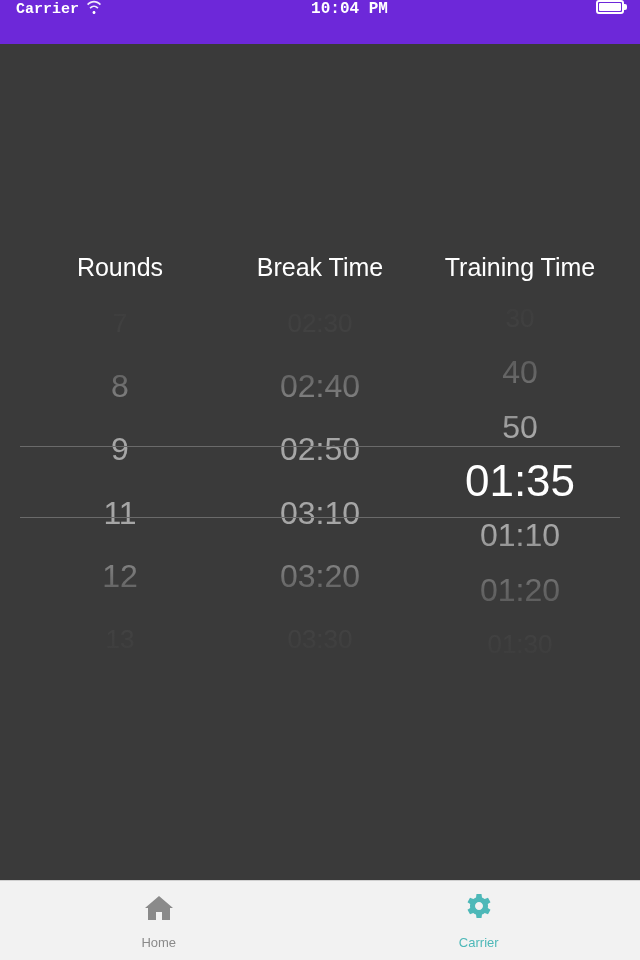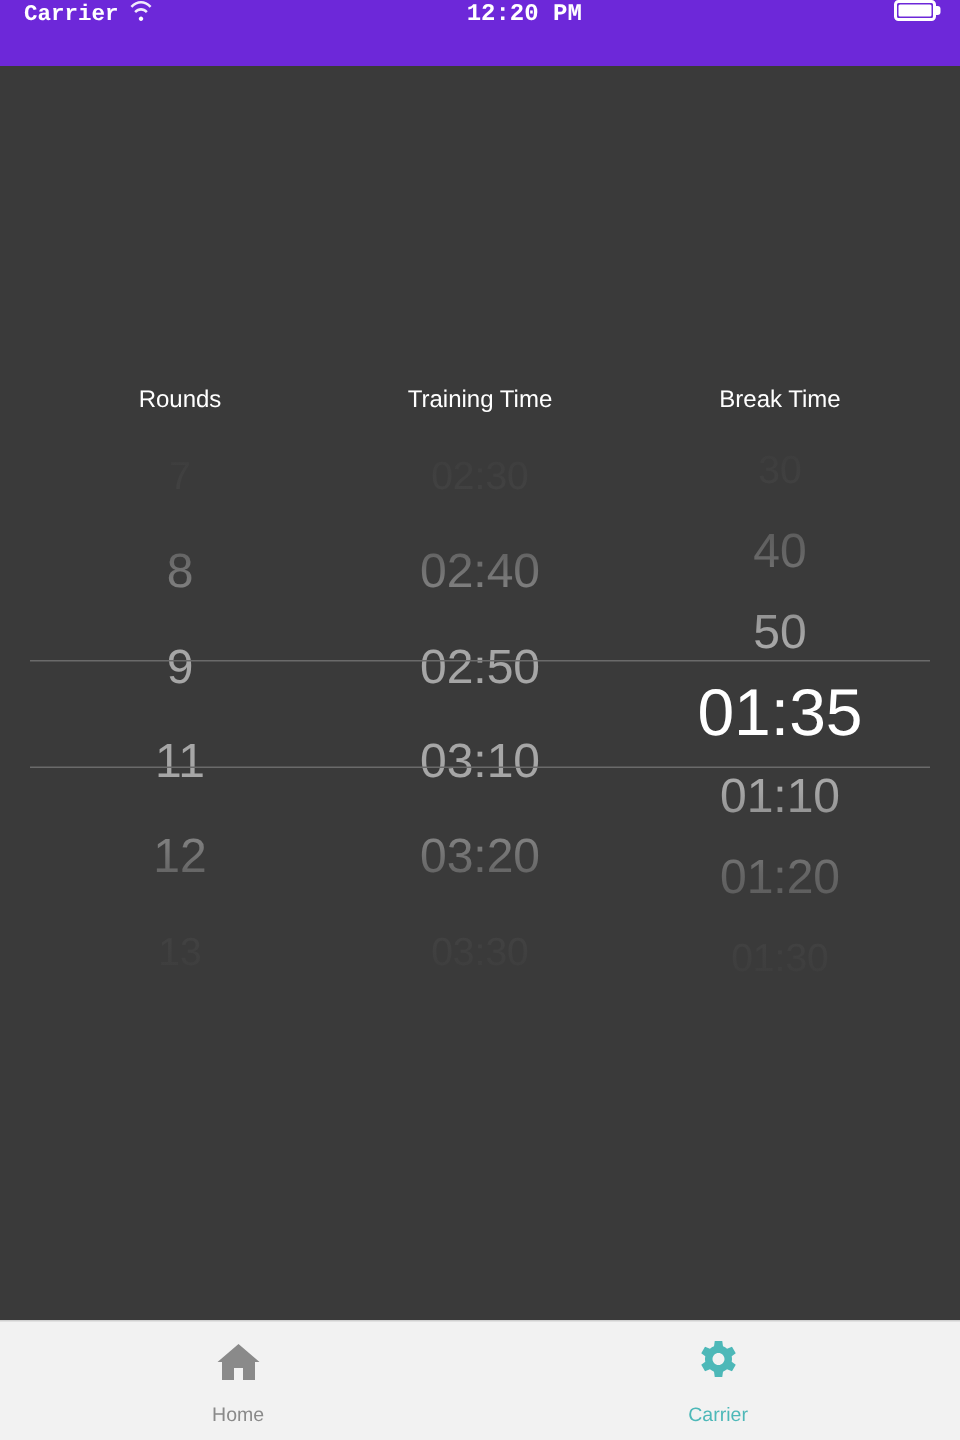--- a/index.html
+++ b/index.html
@@ -94,21 +94,21 @@
 
     
     .picker-headers {
       display: flex;
       width: 100%;
       margin-bottom: 10px;
     }
     .picker-header {
       flex: 1;
       text-align: center;
-      font-size: 16px;
+      font-size: 25px;
       font-weight: 400;
       color: #ffffff;
     }
 
     
     .picker-wheel {
       width: 100%;
       position: relative;
       height: 380px;
       overflow: hidden;
@@ -255,35 +255,35 @@
     <span>Carrier</span>
     <span class="wifi-icon">
       
       <svg width="18" height="14" viewBox="0 0 18 14" fill="white">
         <path d="M9 11 C9.8 11 10.5 11.7 10.5 12.5 C10.5 13.3 9.8 14 9 14 C8.2 14 7.5 13.3 7.5 12.5 C7.5 11.7 8.2 11 9 11Z"></path>
         <path d="M4.5 7.5 C5.9 6.1 7.4 5.4 9 5.4 C10.6 5.4 12.1 6.1 13.5 7.5 L12.3 8.7 C11.2 7.6 10.1 7.1 9 7.1 C7.9 7.1 6.8 7.6 5.7 8.7 Z" fill="white" opacity="0.9"></path>
         <path d="M2 4 C4.2 1.8 6.5 0.7 9 0.7 C11.5 0.7 13.8 1.8 16 4 L14.8 5.2 C12.9 3.3 11 2.4 9 2.4 C7 2.4 5.1 3.3 3.2 5.2 Z" fill="white" opacity="0.9"></path>
       </svg>
     </span>
   </div>
-  <div class="status-center">12:20 PM</div>
+  <div class="status-center">10:04 PM</div>
   <div class="status-right">
     <div class="battery">
       <div class="battery-fill"></div>
     </div>
   </div>
 </div>
 
 <div class="main-content">
   <div class="picker-container">
 
     <div class="picker-headers">
       <div class="picker-header">Rounds</div>
+      <div class="picker-header">Break Time</div>
       <div class="picker-header">Training Time</div>
-      <div class="picker-header">Break Time</div>
     </div>
 
     <div class="picker-wheel">
       <div class="fade-top"></div>
       <div class="selection-highlight"></div>
       <div class="fade-bottom"></div>
 
       <div class="picker-columns">
 
         <div class="picker-column" id="rounds-col">

